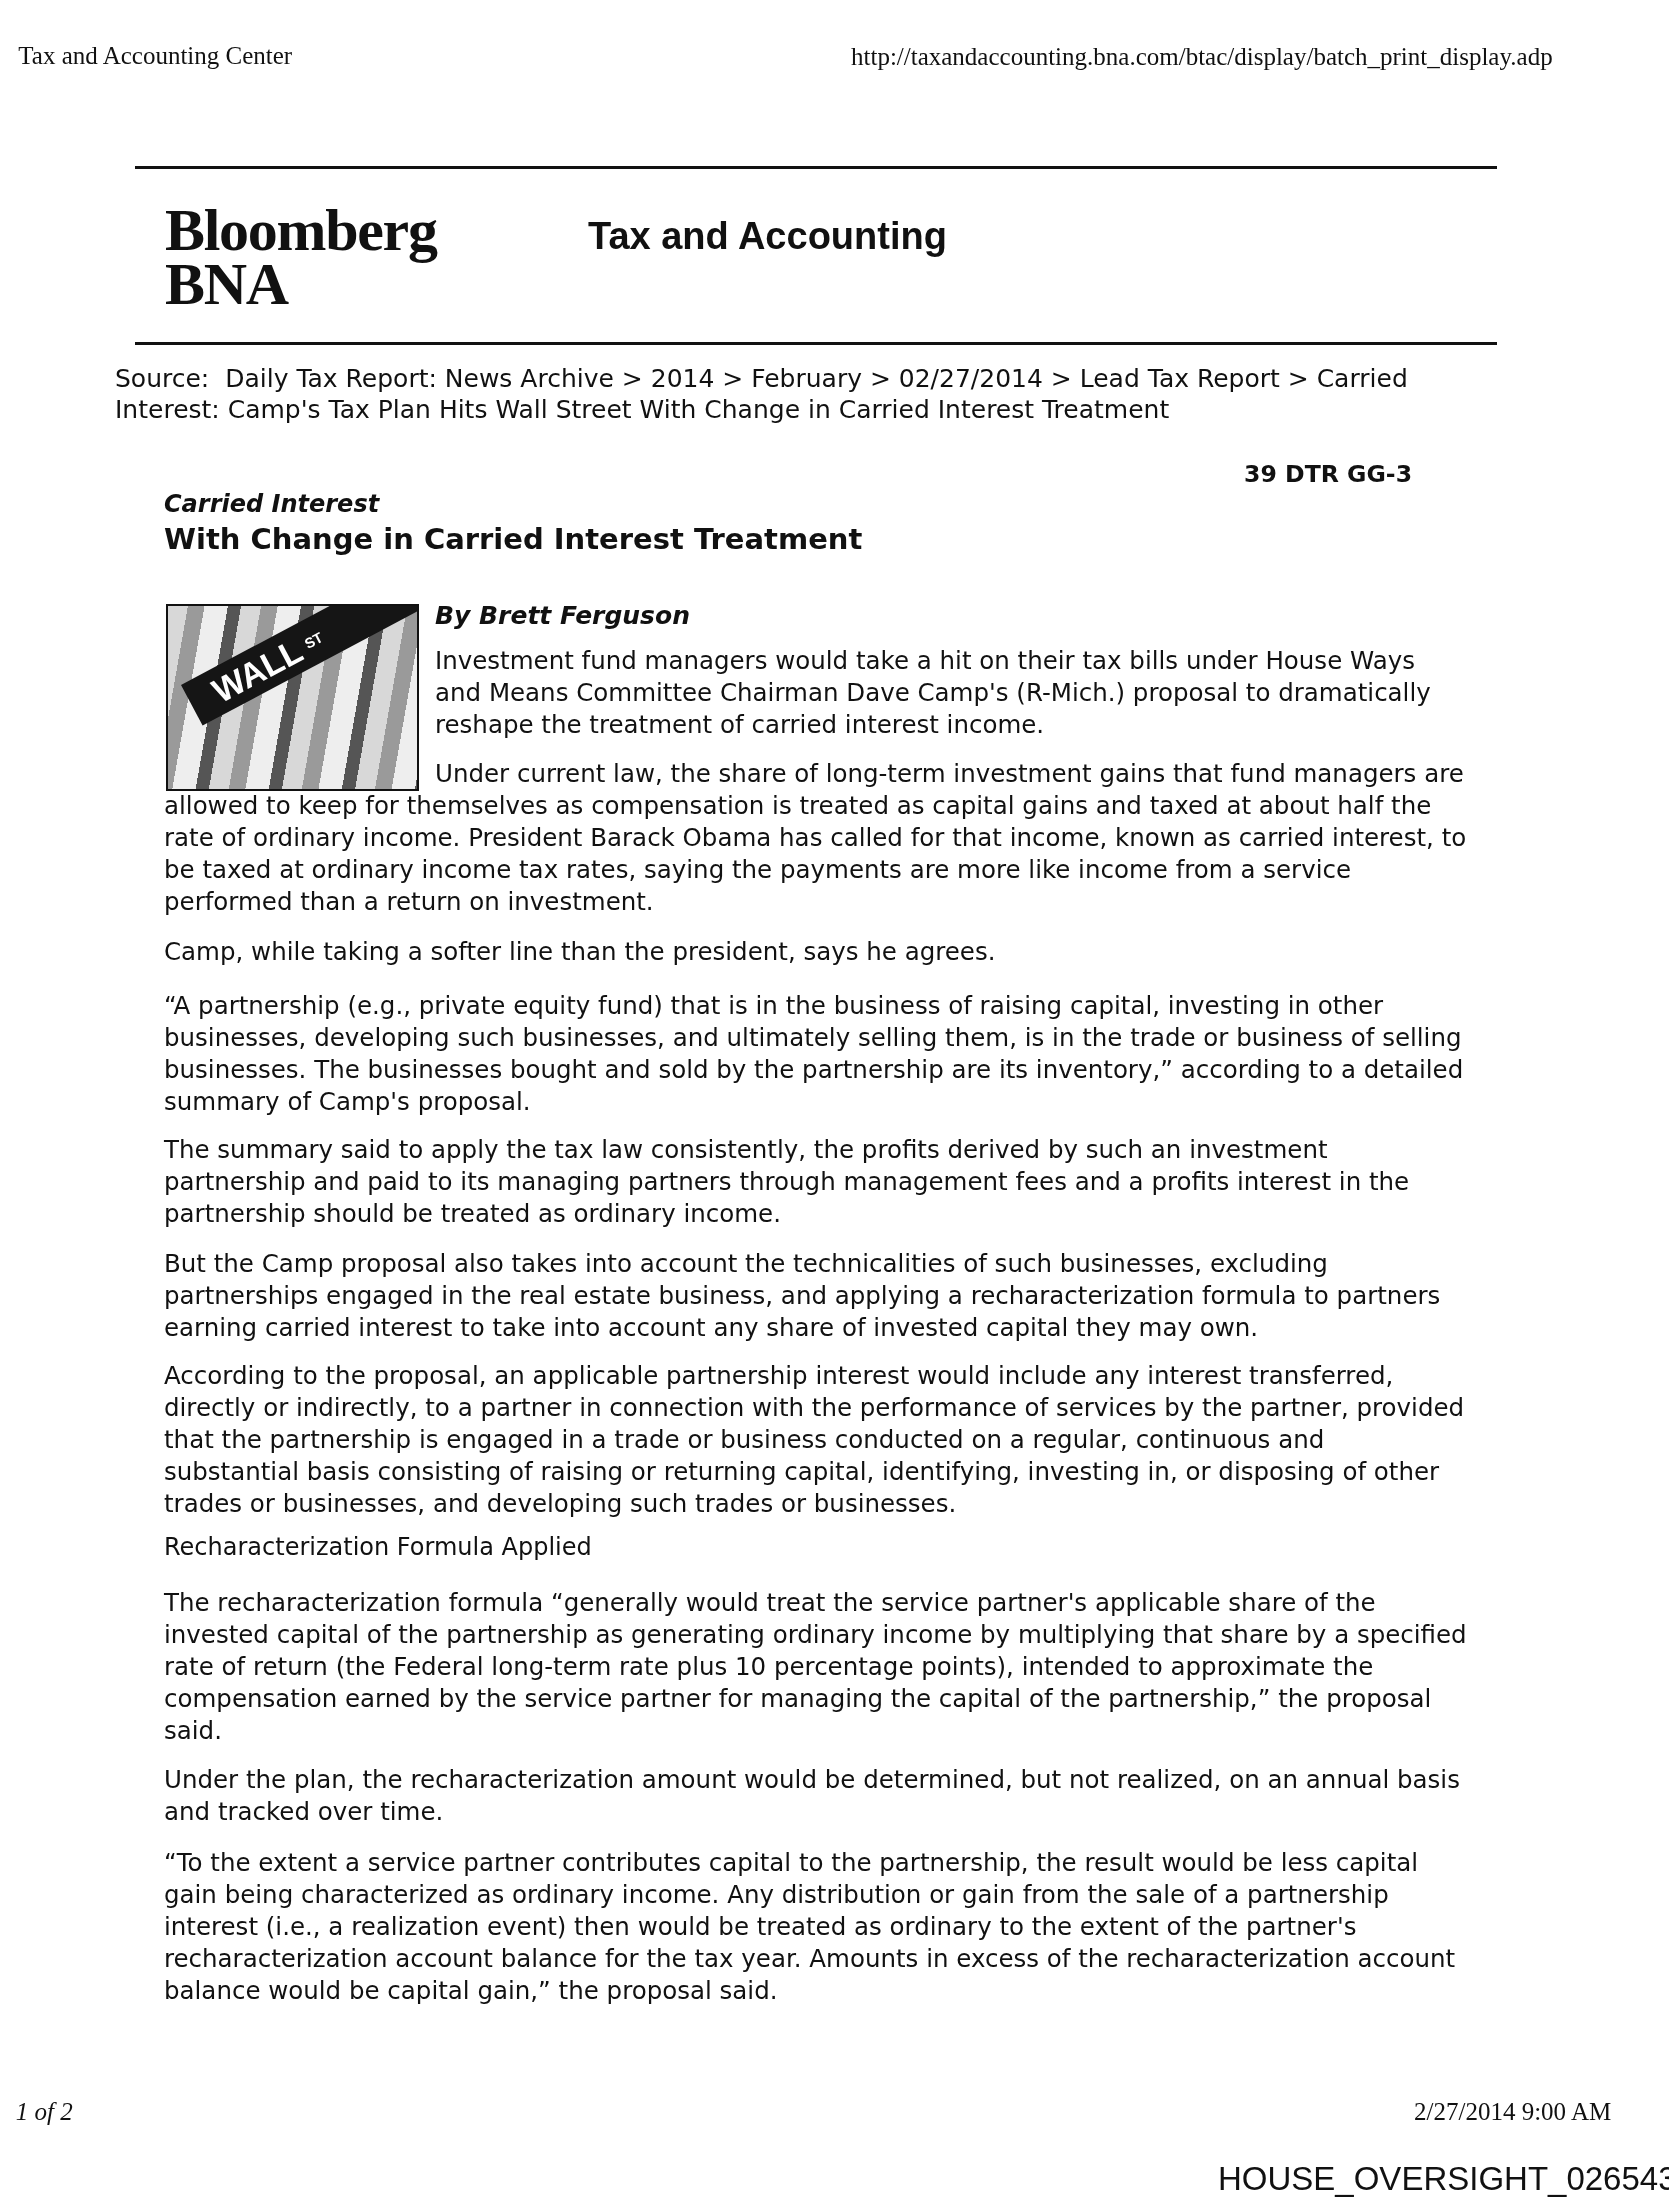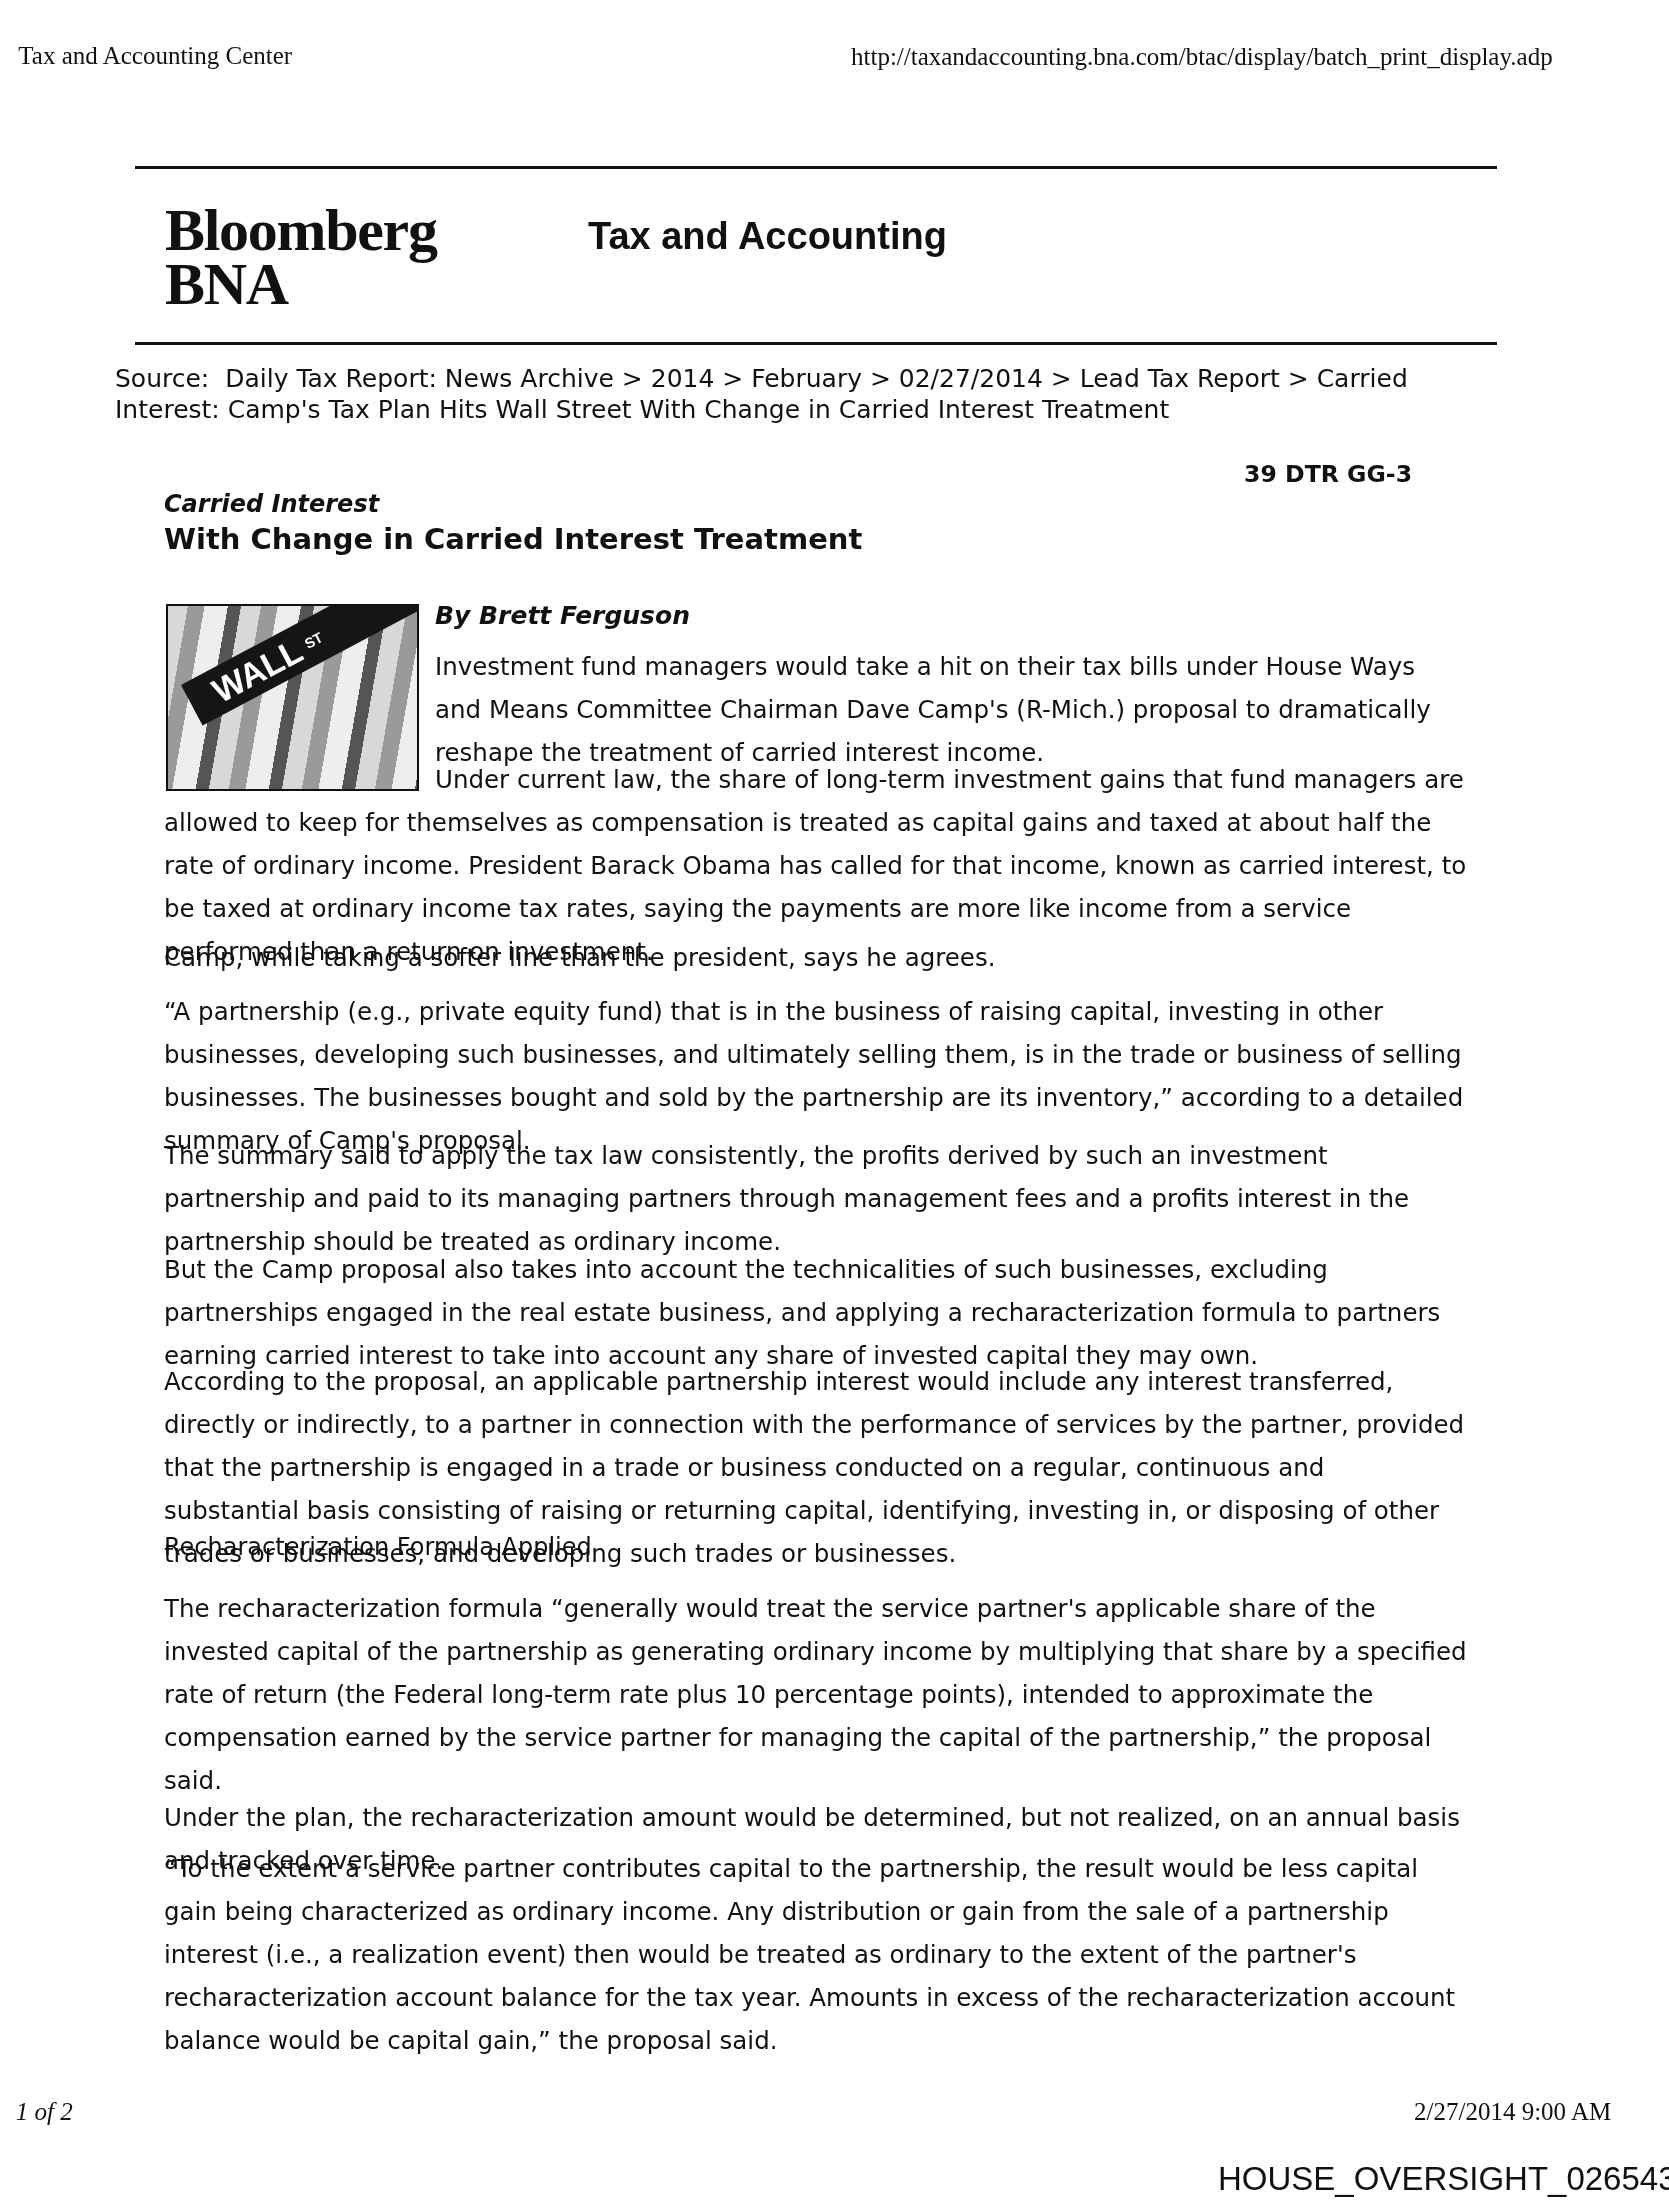--- a/index.html
+++ b/index.html
@@ -52,21 +52,21 @@
     background: #151515; transform: rotate(-28deg); transform-origin: left top;
     color: #fff; font-weight: bold; font-size: 34px; line-height: 46px; padding-left: 26px;
     font-family: "Liberation Sans", sans-serif;
   }
   .photo .sign small { font-size: 14.4px; vertical-align: top; margin-left: 6.5px; }
   .byline {
     position: absolute; left: 435px; top: 601px;
     font-style: italic; font-size: 25px; font-weight: bold;
   }
   .p {
-    position: absolute; font-size: 24.5px; line-height: 43px; width: 1309px;
+    position: absolute; font-size: 24.5px; line-height: 32px; width: 1309px;
   }
   .p.indent { left: 435px; width: 1028px; }
   .subhead {
     position: absolute; left: 164px; top: 1533px;
     font-weight: normal; font-size: 24px; text-align: right;
   }
   .footer-left { position: absolute; left: 15.7px; top: 2098px; font-size: 25px; font-style: italic; }
   .footer-right { position: absolute; left: 1414px; top: 2098px; font-size: 25px; }
   .bates {
     position: absolute; left: 1218px; top: 2160px;
@@ -113,19 +113,19 @@
 <div class="p" style="left:164px; top:758px; width:1303px; text-indent:271px;">Under current law, the share of long-term investment gains that fund managers are allowed to keep for themselves as compensation is treated as capital gains and taxed at about half the rate of ordinary income. President Barack Obama has called for that income, known as carried interest, to be taxed at ordinary income tax rates, saying the payments are more like income from a service performed than a return on investment.</div>
 <div class="p" style="left:164px; top:936px;">Camp, while taking a softer line than the president, says he agrees.</div>
 <div class="p" style="left:164px; top:990px; width:1303px;">“A partnership (e.g., private equity fund) that is in the business of raising capital, investing in other businesses, developing such businesses, and ultimately selling them, is in the trade or business of selling businesses. The businesses bought and sold by the partnership are its inventory,” according to a detailed summary of Camp's proposal.</div>
 <div class="p" style="left:164px; top:1134px; width:1283px;">The summary said to apply the tax law consistently, the profits derived by such an investment partnership and paid to its managing partners through management fees and a profits interest in the partnership should be treated as ordinary income.</div>
 <div class="p" style="left:164px; top:1248px; width:1303px;">But the Camp proposal also takes into account the technicalities of such businesses, excluding partnerships engaged in the real estate business, and applying a recharacterization formula to partners earning carried interest to take into account any share of invested capital they may own.</div>
 <div class="p" style="left:164px; top:1360px; width:1303px;">According to the proposal, an applicable partnership interest would include any interest transferred, directly or indirectly, to a partner in connection with the performance of services by the partner, provided that the partnership is engaged in a trade or business conducted on a regular, continuous and substantial basis consisting of raising or returning capital, identifying, investing in, or disposing of other trades or businesses, and developing such trades or businesses.</div>
 
 <div class="subhead">Recharacterization Formula Applied</div>
 
 <div class="p" style="left:164px; top:1587px; width:1303px;">The recharacterization formula “generally would treat the service partner's applicable share of the invested capital of the partnership as generating ordinary income by multiplying that share by a specified rate of return (the Federal long-term rate plus 10 percentage points), intended to approximate the compensation earned by the service partner for managing the capital of the partnership,” the proposal said.</div>
-<div class="p" style="left:164px; top:1764px; width:1303px;margin-top:32px;">Under the plan, the recharacterization amount would be determined, but not realized, on an annual basis and tracked over time.</div>
+<div class="p" style="left:164px; top:1764px; width:1303px;">Under the plan, the recharacterization amount would be determined, but not realized, on an annual basis and tracked over time.</div>
 <div class="p" style="left:164px; top:1847px; width:1303px;">“To the extent a service partner contributes capital to the partnership, the result would be less capital gain being characterized as ordinary income. Any distribution or gain from the sale of a partnership interest (i.e., a realization event) then would be treated as ordinary to the extent of the partner's recharacterization account balance for the tax year. Amounts in excess of the recharacterization account balance would be capital gain,” the proposal said.</div>
 
 <div class="footer-left serif">1 of 2</div>
 <div class="footer-right serif">2/27/2014 9:00 AM</div>
 <div class="bates">HOUSE_OVERSIGHT_026543</div>
 
 
 </body></html>

